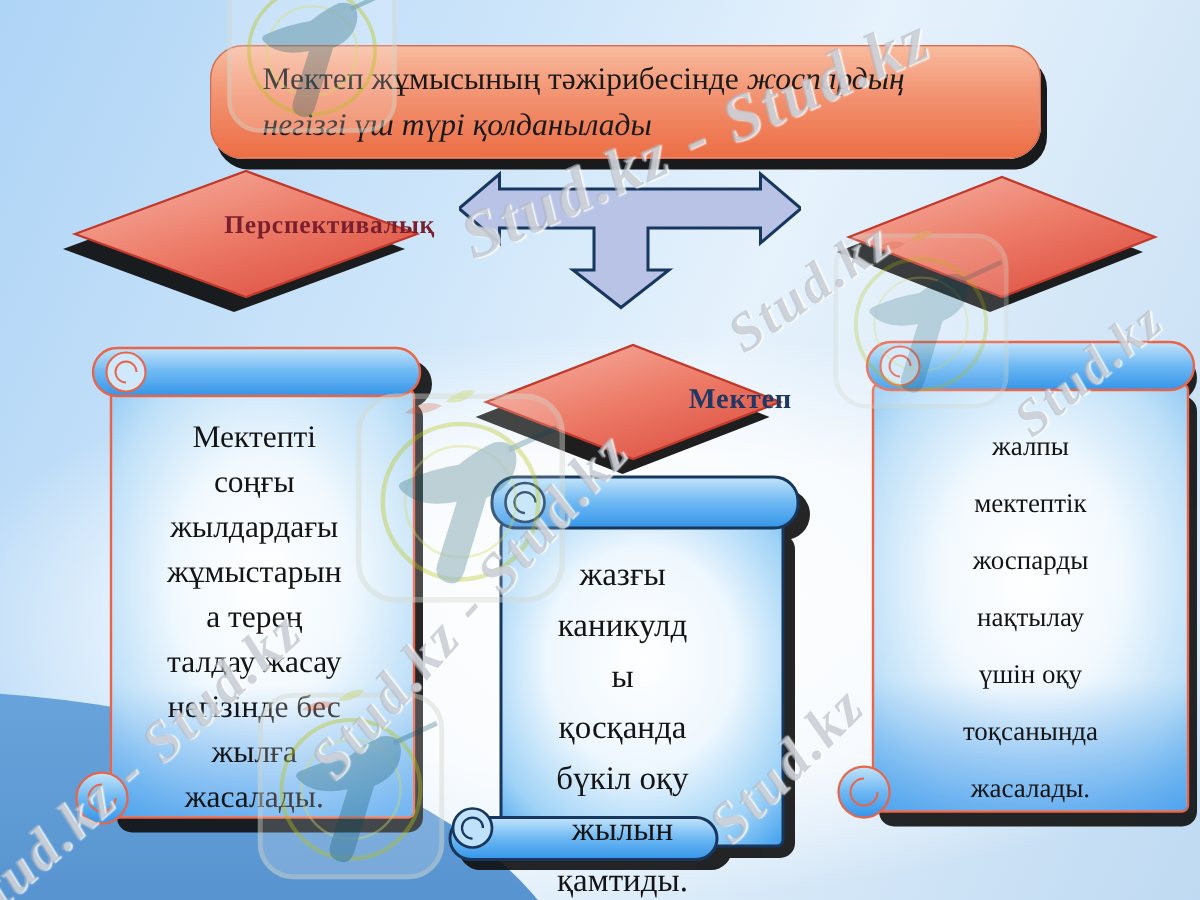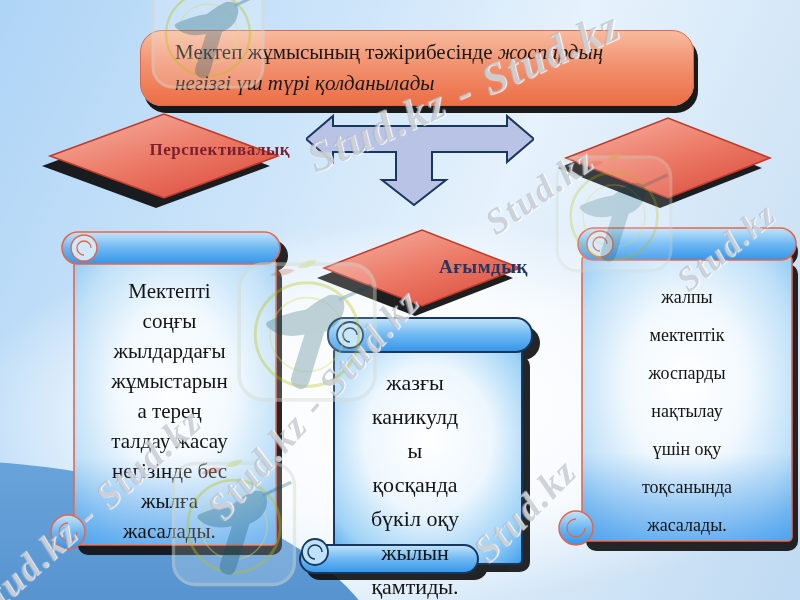--- a/index.html
+++ b/index.html
@@ -114,21 +114,21 @@
 
   <svg class="abs shape-svg" style="left:556px;top:110px" width="224" height="102" viewBox="0 0 224 102">
     <polygon points="2,58 104,18 206,58 104,98" fill="#0b0b0b" opacity="0.92"></polygon>
     <polygon points="10,48 112,8 214,48 112,88" fill="url(#gdiam)" stroke="#c0392b" stroke-width="1.5"></polygon>
   </svg>
 
   <svg class="abs shape-svg" style="left:316px;top:222px" width="212" height="98" viewBox="0 0 212 98">
     <polygon points="1,56 99,18 197,56 99,94" fill="#0b0b0b" opacity="0.92"></polygon>
     <polygon points="8,46 106,8 204,46 106,84" fill="url(#gdiam)" stroke="#c0392b" stroke-width="1.5"></polygon>
   </svg>
-  <div class="abs shape-label label-navy" style="left:316px;top:256px;width:212px">Ағымдық</div>
+  <div class="abs shape-label label-navy" style="left:316px;top:256px;width:212px">Мектеп</div>
 
   <svg class="abs shape-svg" style="left:50px;top:222px" width="240" height="348" viewBox="0 0 240 348">
     <g fill="#0e0e0e" opacity="0.9">
       <rect x="28" y="46" width="204" height="287" rx="10"></rect>
       <rect x="26" y="18" width="212" height="32" rx="16"></rect>
     </g>
     <rect x="24" y="38" width="202" height="285" rx="4" fill="url(#gbodySide)" stroke="#e8654a" stroke-width="1.6"></rect>
     <rect x="25" y="235" width="200" height="87" fill="url(#gtint)"></rect>
     <circle cx="18" cy="310" r="17" fill="url(#groll)" stroke="#e8654a" stroke-width="1.5"></circle>
     <path d="M27,310 a9,9 0 1 1 -9,-9" fill="none" stroke="#e8654a" stroke-width="1.3"></path>

